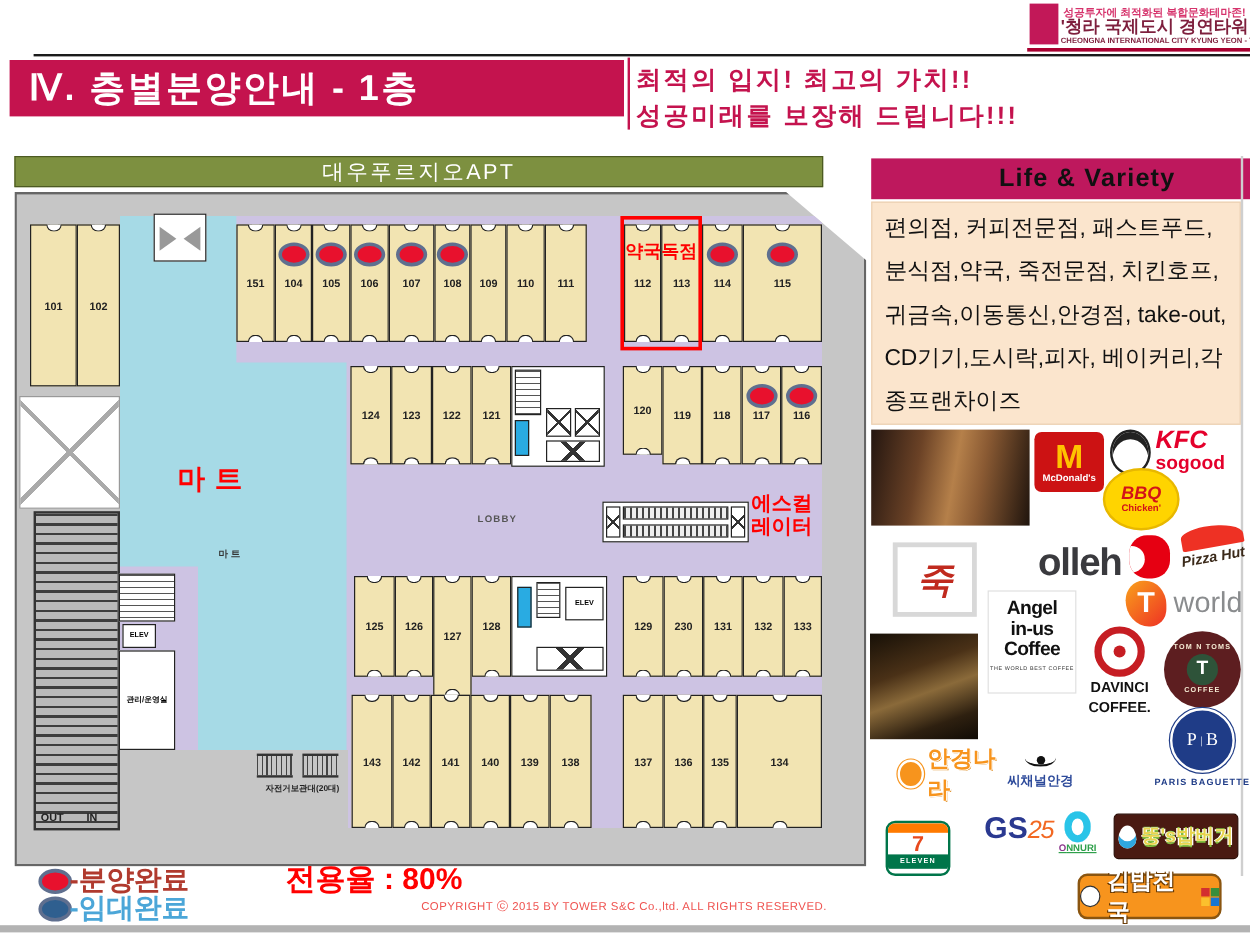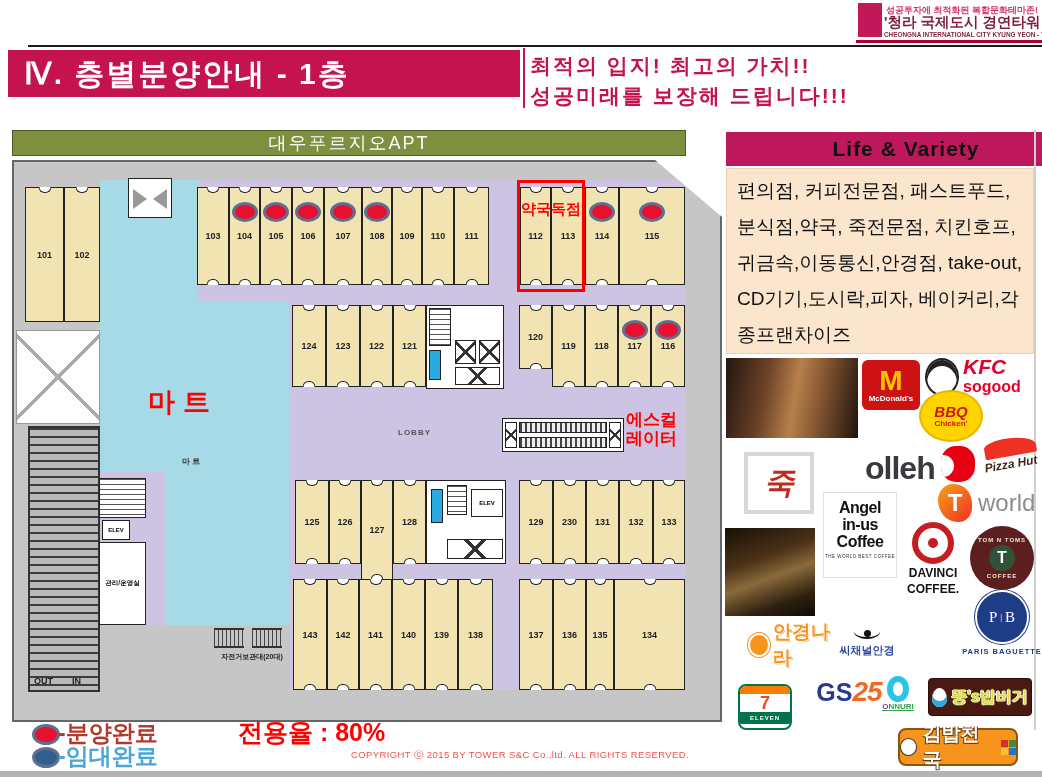--- a/index.html
+++ b/index.html
@@ -138,21 +138,21 @@
   .cchan .eye{margin:2px auto 0;width:26px;height:13px;border-bottom:2.5px solid #111;border-radius:50%;}
   .cchan .pup{margin:-9px auto 0;width:7px;height:7px;background:#111;border-radius:50%;}
   .cchan .t{font-size:11px;font-weight:700;color:#2E4B9B;margin-top:6px;white-space:nowrap;text-align:center;}
   .sel{left:738px;top:684px;width:54px;height:46px;background:#fff;border:2px solid #00754A;
        border-radius:8px;box-sizing:border-box;overflow:hidden;text-align:center;}
   .sel .o{height:8px;background:#FF7A00;}
   .sel .seven{font-size:18px;font-weight:900;color:#E8491D;line-height:18px;}
   .sel .g{height:12px;background:#00754A;color:#fff;font-size:6px;font-weight:700;line-height:12px;letter-spacing:1px;}
   .gs25{left:812px;top:676px;width:74px;height:42px;display:flex;align-items:baseline;justify-content:center;}
   .gs25 .gs{font-size:25px;font-weight:900;color:#2A3990;}
-  .gs25 .n25{font-size:28px;font-weight:700;font-style:italic;color:#F26822;letter-spacing:-1px;text-align:center;}
+  .gs25 .n25{font-size:21px;font-weight:400;font-style:italic;color:#F26822;letter-spacing:-1px;text-align:center;}
   .onnuri{left:878px;top:676px;width:40px;height:52px;text-align:center;}
   .onnuri .dn{margin:0 auto;width:22px;height:26px;background:#29C4E8;border-radius:50%;
               box-shadow:inset 0 0 0 6px #29C4E8,inset 0 0 0 20px #fff;}
   .onnuri .t{display:block;font-size:8px;font-weight:900;color:#2FA04B;text-decoration:underline;}
   .onnuri .t::first-letter{color:#8E3A8E;}
   .ddung{left:928px;top:678px;width:104px;height:38px;background:#4A1A12;border-radius:4px;
          border:1px solid #2c0f08;display:flex;align-items:center;justify-content:center;gap:4px;box-sizing:border-box;}
   .ddung .drop{width:15px;height:19px;background:#fff;border-radius:50% 50% 50% 50%/60% 60% 40% 40%;
                box-shadow:inset 0 -6px 0 #2FA7DF;}
   .ddung .t{font-size:16px;font-weight:900;color:#E8D44D;
@@ -219,42 +219,42 @@
     <div class="belt" style="top:3px;"></div>
     <div class="belt" style="top:18px;"></div>
     <div class="abs whitebox xbg" style="left:2px;top:3px;width:12px;height:26px;"></div>
     <div class="abs whitebox xbg" style="right:2px;top:3px;width:12px;height:26px;"></div>
   </div>
   <div class="abs redlabel" style="left:612px;top:248px;font-size:17px;line-height:19px;">
     <span>에스컬</span><br>
     <span>레이터</span>
   </div>
 
-  <div class="abs redlabel" style="left:134px;top:222px;font-size:27px;letter-spacing:8px;">마트</div>
+  <div class="abs redlabel" style="left:134px;top:222px;font-size:23px;letter-spacing:8px;">마트</div>
   <div class="abs" style="left:168px;top:294px;font-size:8px;color:#333;font-weight:700;">마 트</div>
   <div class="abs" style="left:384px;top:266px;font-size:8px;color:#555;letter-spacing:1px;font-weight:700;">LOBBY</div>
 
   <div class="abs stripes-v" style="left:200px;top:466px;width:30px;height:20px;border-top:2px solid #333;border-bottom:2px solid #333;box-sizing:border-box;"></div>
   <div class="abs stripes-v" style="left:238px;top:466px;width:30px;height:20px;border-top:2px solid #333;border-bottom:2px solid #333;box-sizing:border-box;"></div>
   <div class="abs" style="left:188px;top:490px;width:100px;text-align:center;font-size:7px;color:#222;font-weight:700;">자전거보관대(20대)</div>
 
   <div class="abs redbox" style="left:503px;top:18px;width:68px;height:112px;z-index:5;"></div>
   <div class="abs redlabel" style="left:503px;top:38px;width:68px;text-align:center;font-size:15px;z-index:6;">약국독점</div>
 <div class="unit" style="left: 11px; top: 25px; width: 39px; height: 135px;">
       <i class="door dt"></i>
       <span class="ulabel">101</span>
     </div>
     <div class="unit" style="left: 50px; top: 25px; width: 36px; height: 135px;">
       <i class="door dt"></i>
       <span class="ulabel">102</span>
     </div>
     <div class="unit" style="left: 183px; top: 25px; width: 32px; height: 98px;">
       <i class="door dt"></i>
       <i class="door db"></i>
-      <span class="ulabel">103</span>
+      <span class="ulabel">151</span>
     </div>
     <div class="unit" style="left: 215px; top: 25px; width: 31px; height: 98px;">
       <i class="door dt"></i>
       <i class="door db"></i>
       <i class="dot"></i>
       <span class="ulabel">104</span>
     </div>
     <div class="unit" style="left: 246px; top: 25px; width: 32px; height: 98px;">
       <i class="door dt"></i>
       <i class="door db"></i>
@@ -329,21 +329,21 @@
     <div class="unit" style="left: 346px; top: 143px; width: 33px; height: 82px;">
       <i class="door dt"></i>
       <i class="door db"></i>
       <span class="ulabel">122</span>
     </div>
     <div class="unit" style="left: 379px; top: 143px; width: 33px; height: 82px;">
       <i class="door dt"></i>
       <i class="door db"></i>
       <span class="ulabel">121</span>
     </div>
-    <div class="unit" style="left: 505px; top: 143px; width: 33px; height: 64px;">
+    <div class="unit" style="left: 505px; top: 143px; width: 33px; height: 74px;">
       <i class="door dt"></i>
       <i class="door db"></i>
       <span class="ulabel">120</span>
     </div>
     <div class="unit" style="left: 538px; top: 143px; width: 33px; height: 82px;">
       <i class="door dt"></i>
       <i class="door db"></i>
       <span class="ulabel">119</span>
     </div>
     <div class="unit" style="left: 571px; top: 143px; width: 33px; height: 82px;">

